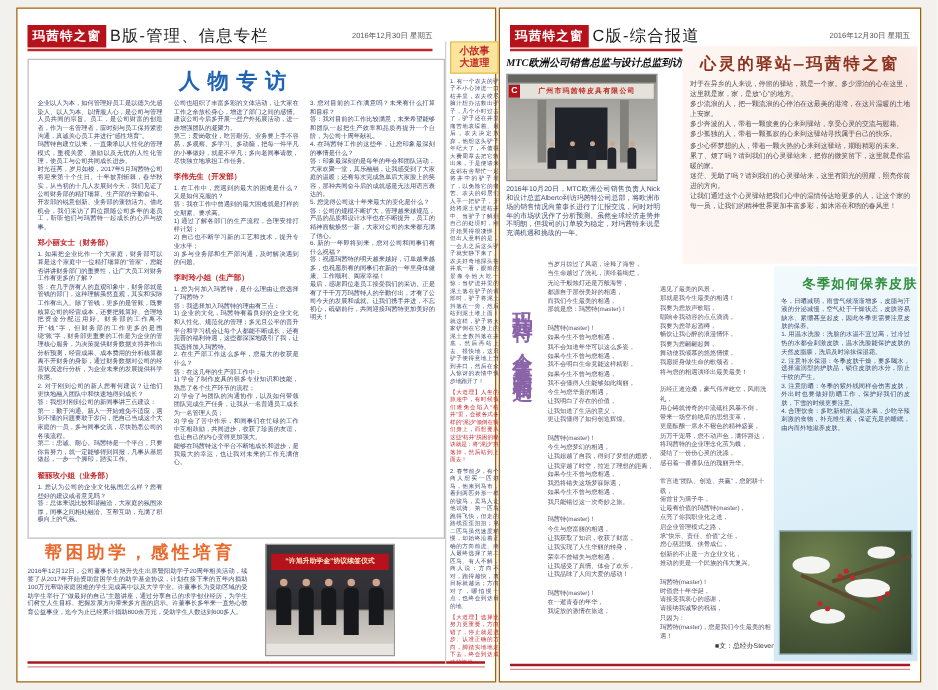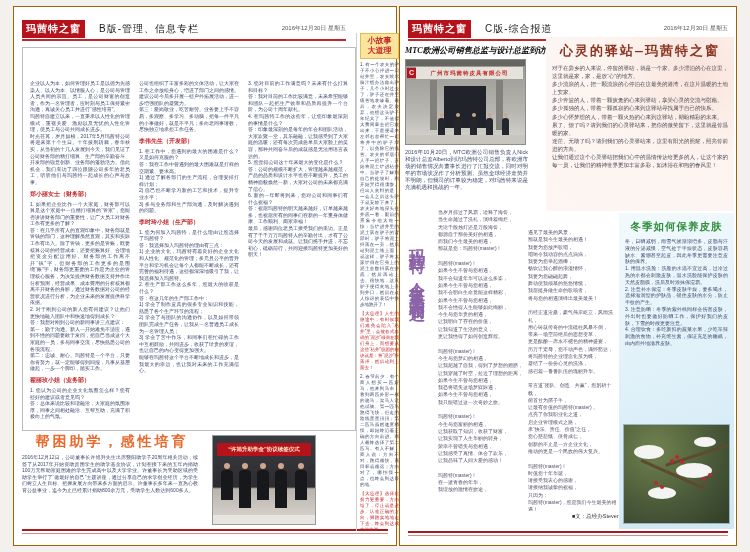--- a/index.html
+++ b/index.html
@@ -4,21 +4,21 @@
 <style>
   html,body{margin:0;padding:0;}
   body{width:750px;height:552px;background:#f2f1ee;position:relative;overflow:hidden;
        font-family:"Liberation Sans",sans-serif;}
   .sheet{position:absolute;top:6px;background:#fff;border:1px solid #a16207;box-sizing:border-box;}
   #sheetB{left:13px;width:384px;height:540px;}
   #sheetC{left:399px;width:338px;height:540px;}
   .phead{position:absolute;top:13px;left:8px;height:17px;display:flex;align-items:center;}
   #sheetB .phead{right:50px;} #sheetC .phead{right:8px;}
   .brand{background:#b5121b;color:#fff;font-size:10px;font-weight:bold;padding:2px 4px;letter-spacing:1px;}
-  .edition{font-size:10px;color:#1c1c1c;margin-left:14px;letter-spacing:1px;}
+  .edition{font-size:13px;color:#1c1c1c;margin-left:3px;letter-spacing:1px;}
   .pdate{margin-left:auto;font-size:6px;color:#555;}
   .redline{position:absolute;top:32px;left:8px;height:0;border-top:2px solid #c0262c;}
   #sheetB .redline{right:50px;} #sheetC .redline{right:8px;}
   
   .b-frame{position:absolute;left:8px;top:40px;width:332px;height:382px;border:1px solid #bdbdbd;}
   .b-title{color:#1f63b5;font-size:17px;font-weight:bold;text-align:center;letter-spacing:6px;margin-top:5px;}
   .cols{position:absolute;top:32px;left:7px;right:7px;bottom:4px;display:flex;gap:9px;overflow:hidden;}
   .col{flex:1;overflow:hidden;}
   .body{font-size:5px;line-height:6.6px;color:#3d4970;text-align:justify;white-space:pre-line;}
   .rh{color:#c3262a;font-weight:bold;font-size:6px;margin:4px 0 2px;}
@@ -63,40 +63,41 @@
   #poem1{left:38px;top:202px;width:88px;height:316px;}
   #poem2{left:128px;top:222px;width:92px;height:282px;}
   .signature{position:absolute;left:128px;top:506px;width:92px;font-size:5.5px;color:#333;text-align:right;}
   .station{position:absolute;left:146px;top:30px;width:188px;height:174px;box-sizing:border-box;padding:4px 6px;
            background:radial-gradient(circle at 80% 20%,#f9e4dc 0,#fdf4f0 45%,#fdf6f2 100%);overflow:hidden;}
   .station-h{font-family:Liberation Mono, monospace;font-weight:bold;font-size:13px;color:#8c3420;
              text-align:center;letter-spacing:2px;margin:1px 0 4px;}
   .station-body{font-size:5.5px;line-height:8.1px;color:#4a4a55;white-space:pre-line;text-align:justify;}
   .winter{position:absolute;left:219px;top:206px;width:115px;height:316px;overflow:hidden;
           background:linear-gradient(160deg,#f3fafd,#d8edf7 70%,#cfe7f3);}
-  .winter-h{color:#2f8f3c;font-size:10.5px;font-weight:bold;text-align:center;letter-spacing:1px;margin-top:7px;}
+  .winter-h{color:#2f8f3c;font-size:10.5px;font-weight:bold;text-align:right;letter-spacing:1px;margin-top:7px;}
   .winter-body{font-size:5px;line-height:6.8px;color:#3d4970;text-align:justify;white-space:pre-line;padding:4px 6px 0;}
   .winter-photo{position:absolute;left:4px;right:4px;bottom:5px;height:98px;border:1px solid #9ab4c0;
                 background:radial-gradient(circle at 30% 25%,#71824f 0,#4a5a39 55%,#313d27 100%);overflow:hidden;}
   .snow{position:absolute;background:#f4f4f2;border-radius:50%;}
   .berry{position:absolute;width:4px;height:4px;background:#c2262b;border-radius:50%;}
   .branch{position:absolute;width:70px;height:3px;background:#5d4a30;transform:rotate(24deg);}
 </style>
 </head>
 <body>
 
 <div class="sheet" id="sheetB">
   <div class="phead">
     <span class="brand">玛茜特之窗</span>
     <span class="edition">B版-管理、信息专栏</span>
     <span class="pdate">2016年12月30日 星期五</span>
   </div>
   <div class="redline"></div>
 
   <div class="b-frame">
+    <div class="b-title">人物专访</div>
     <div class="cols">
       <div class="col">
         <div class="body">企业以人为本，如何管理好员工是以德为先感染人、以人为本、以情服人心，是公司与管理人员共同的宗旨。员工，是公司财富的创造者，作为一名管理者，应时刻与员工保持紧密沟通，真诚关心员工并进行“感性培育”。
 玛茜特自建立以来，一直秉承以人性化的管理模式，重视关爱、激励以及无忧的人性化管理，使员工与公司共同成长进步。
 时光荏苒，岁月如梭，2017年5月玛茜特公司将迎来第十个生日。十年披荆斩棘，春华秋实，从当初的十几人发展到今天，我们见证了公司财务部的精打细算、生产部的辛勤奋斗、开发部的锐意创新、业务部的蓬勃活力。借此机会，我们采访了四位跟随公司多年的老员工，听听他们与玛茜特一起成长的心声与故事。</div>
         <div class="rh">郑小丽女士（财务部）</div>
         <div class="body">1. 如果把企业比作一个大家庭，财务部可以算是这个家庭中一位精打细算的“管家”，您能否讲讲财务部门的重要性，让广大员工对财务工作有更多的了解？
 答：在几乎所有人的直观印象中，财务部就是管钱的部门，这种理解虽然直观，其实和实际工作有出入。除了管钱，更多的是管账，既要核算公司的经营成本，还要把账算好、合理地把资金分配运用好。财务部的工作离不开“钱”字，但财务部的工作更多的是围绕“账”字，财务部更重要的工作是为企业的管理核心服务，为决策提供财务数据支持并作出分析预测，经营成果、成本费用的分析核算都离不开财务的身影，通过财务数据对公司的经营状况进行分析，为企业未来的发展提供科学依据。
 2. 对于刚到公司的新人您有何建议？让他们更快地融入团队中和快速地得到成长？
 答：我想对刚到公司的新同事讲三点建议：

